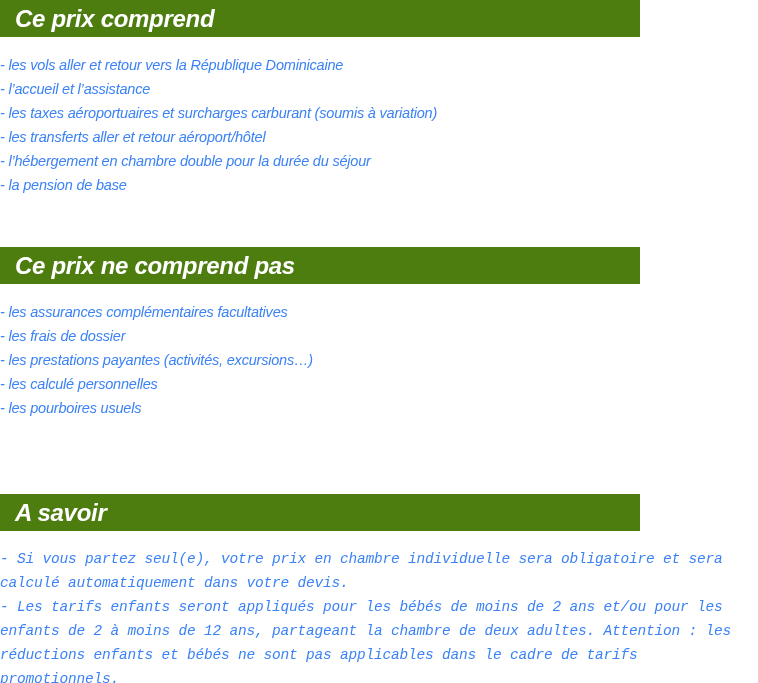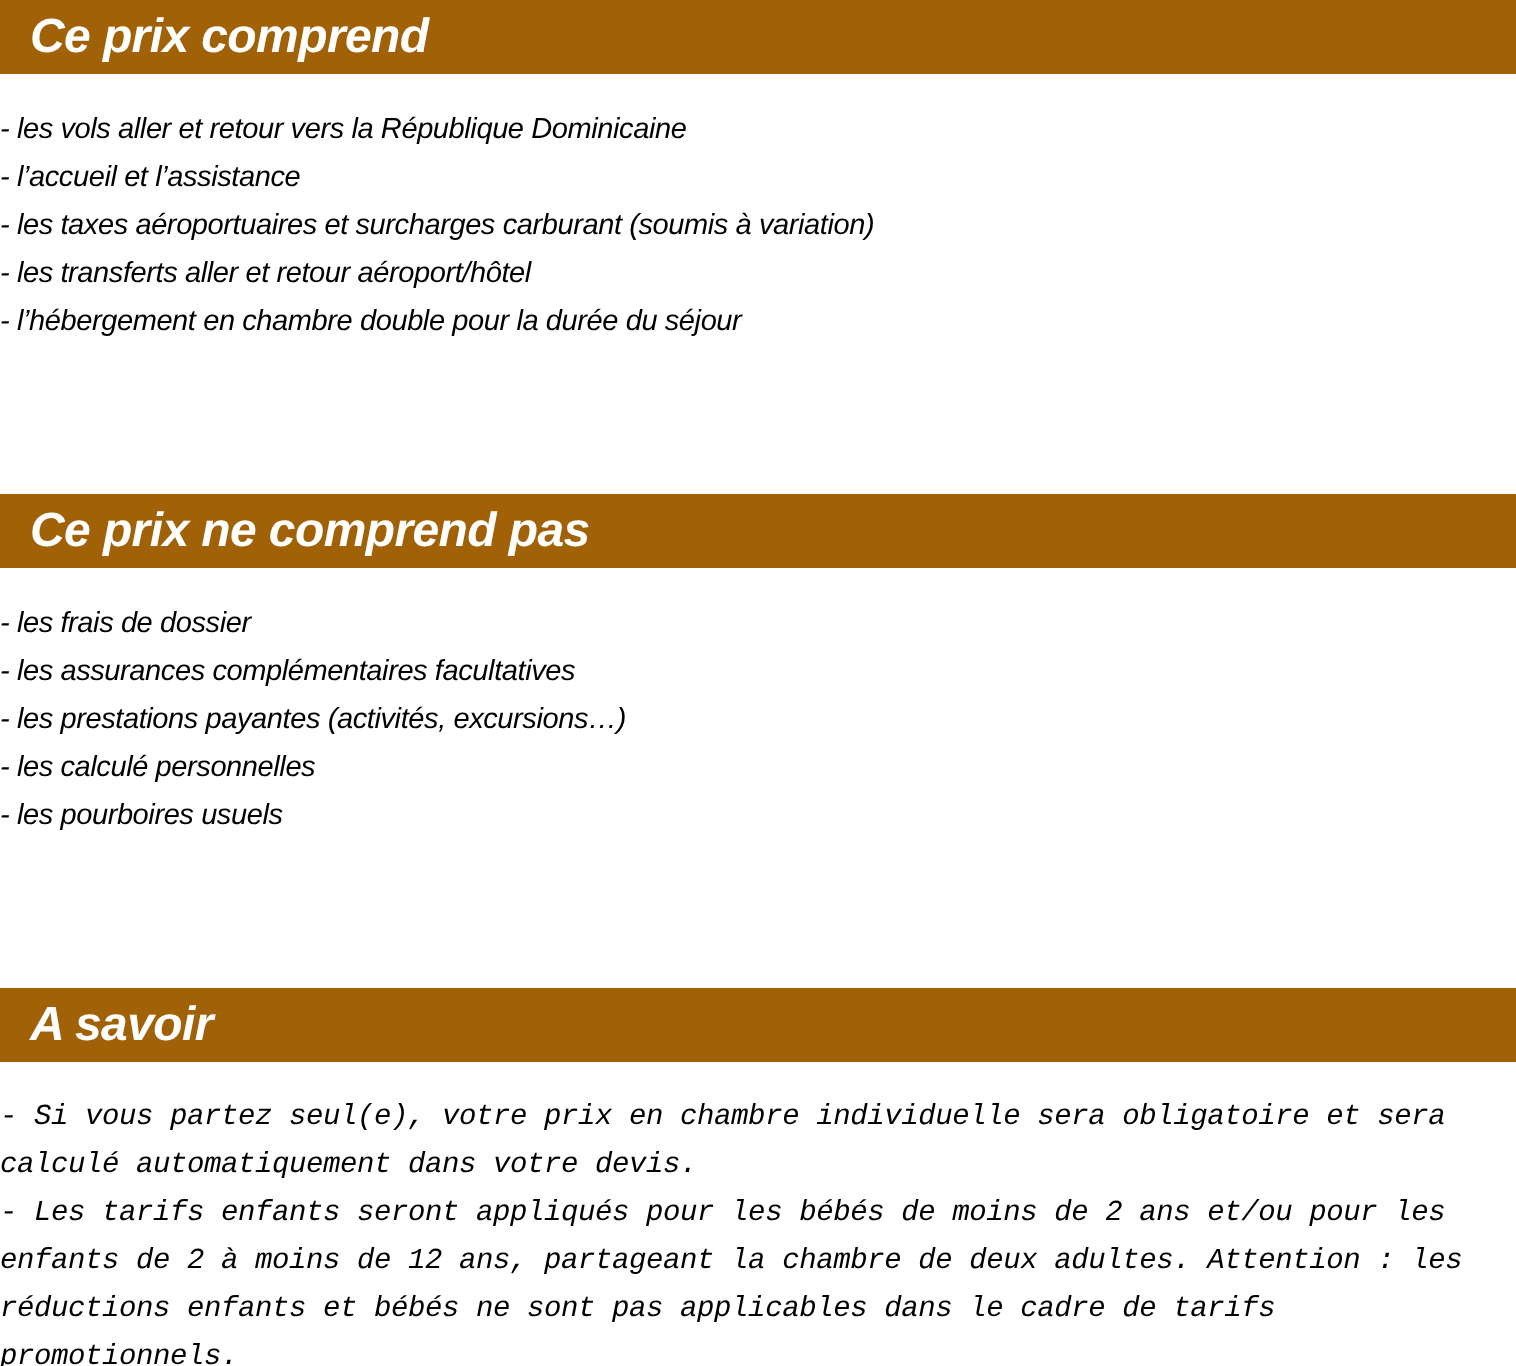--- a/index.html
+++ b/index.html
@@ -1,45 +1,46 @@
 <!DOCTYPE html>
 <html><head>
 <meta charset="utf-8">
 <style>
   html, body { margin: 0; padding: 0; background: #ffffff; }
   body { width: 758px; height: 683px; overflow: hidden; position: relative;
          font-family: "Liberation Sans", "DejaVu Sans", sans-serif; }
-  .banner { position: absolute; left: 0; width: 758px; height: 37px; background: #a16207; }
+  .banner { position: absolute; left: 0; width: 640px; height: 37px; background: #4d7c0f; }
   .banner h2 { margin: 0; padding-left: 15px; line-height: 37px; font-size: 24px;
                font-style: italic; font-weight: bold; color: #ffffff; letter-spacing: -0.3px; }
   .list { position: absolute; left: 0; width: 758px; margin: 0; padding: 0; list-style: none; }
-  .list li, .para { font-size: 14.5px; font-style: italic; color: #000000; line-height: 24px; letter-spacing: -0.2px; }
+  .list li, .para { font-size: 14.5px; font-style: italic; color: #3b82f6; line-height: 24px; letter-spacing: -0.2px; }
   .paras { position: absolute; left: 0; width: 752px; }
   .para { margin: 0; font-family: Liberation Mono, monospace; }
 </style>
 </head>
 <body>
 
 <div class="banner" style="top:0;">
   <h2>Ce prix comprend</h2>
 </div>
 <ul class="list" style="top:53px;">
   <li>- les vols aller et retour vers la République Dominicaine</li>
   <li>- l’accueil et l’assistance</li>
   <li>- les taxes aéroportuaires et surcharges carburant (soumis à variation)</li>
   <li>- les transferts aller et retour aéroport/hôtel</li>
   <li>- l’hébergement en chambre double pour la durée du séjour</li>
+  <li>- la pension de base</li>
 </ul>
 
 <div class="banner" style="top:247px;">
   <h2>Ce prix ne comprend pas</h2>
 </div>
 <ul class="list" style="top:300px;">
+  <li>- les assurances complémentaires facultatives</li>
   <li>- les frais de dossier</li>
-  <li>- les assurances complémentaires facultatives</li>
   <li>- les prestations payantes (activités, excursions…)</li>
   <li>- les calculé personnelles</li>
   <li>- les pourboires usuels</li>
 </ul>
 
 <div class="banner" style="top:494px;">
   <h2>A savoir</h2>
 </div>
 <div class="paras" style="top:547px;">
   <p class="para">- Si vous partez seul(e), votre prix en chambre individuelle sera obligatoire et sera calculé automatiquement dans votre devis.</p>

